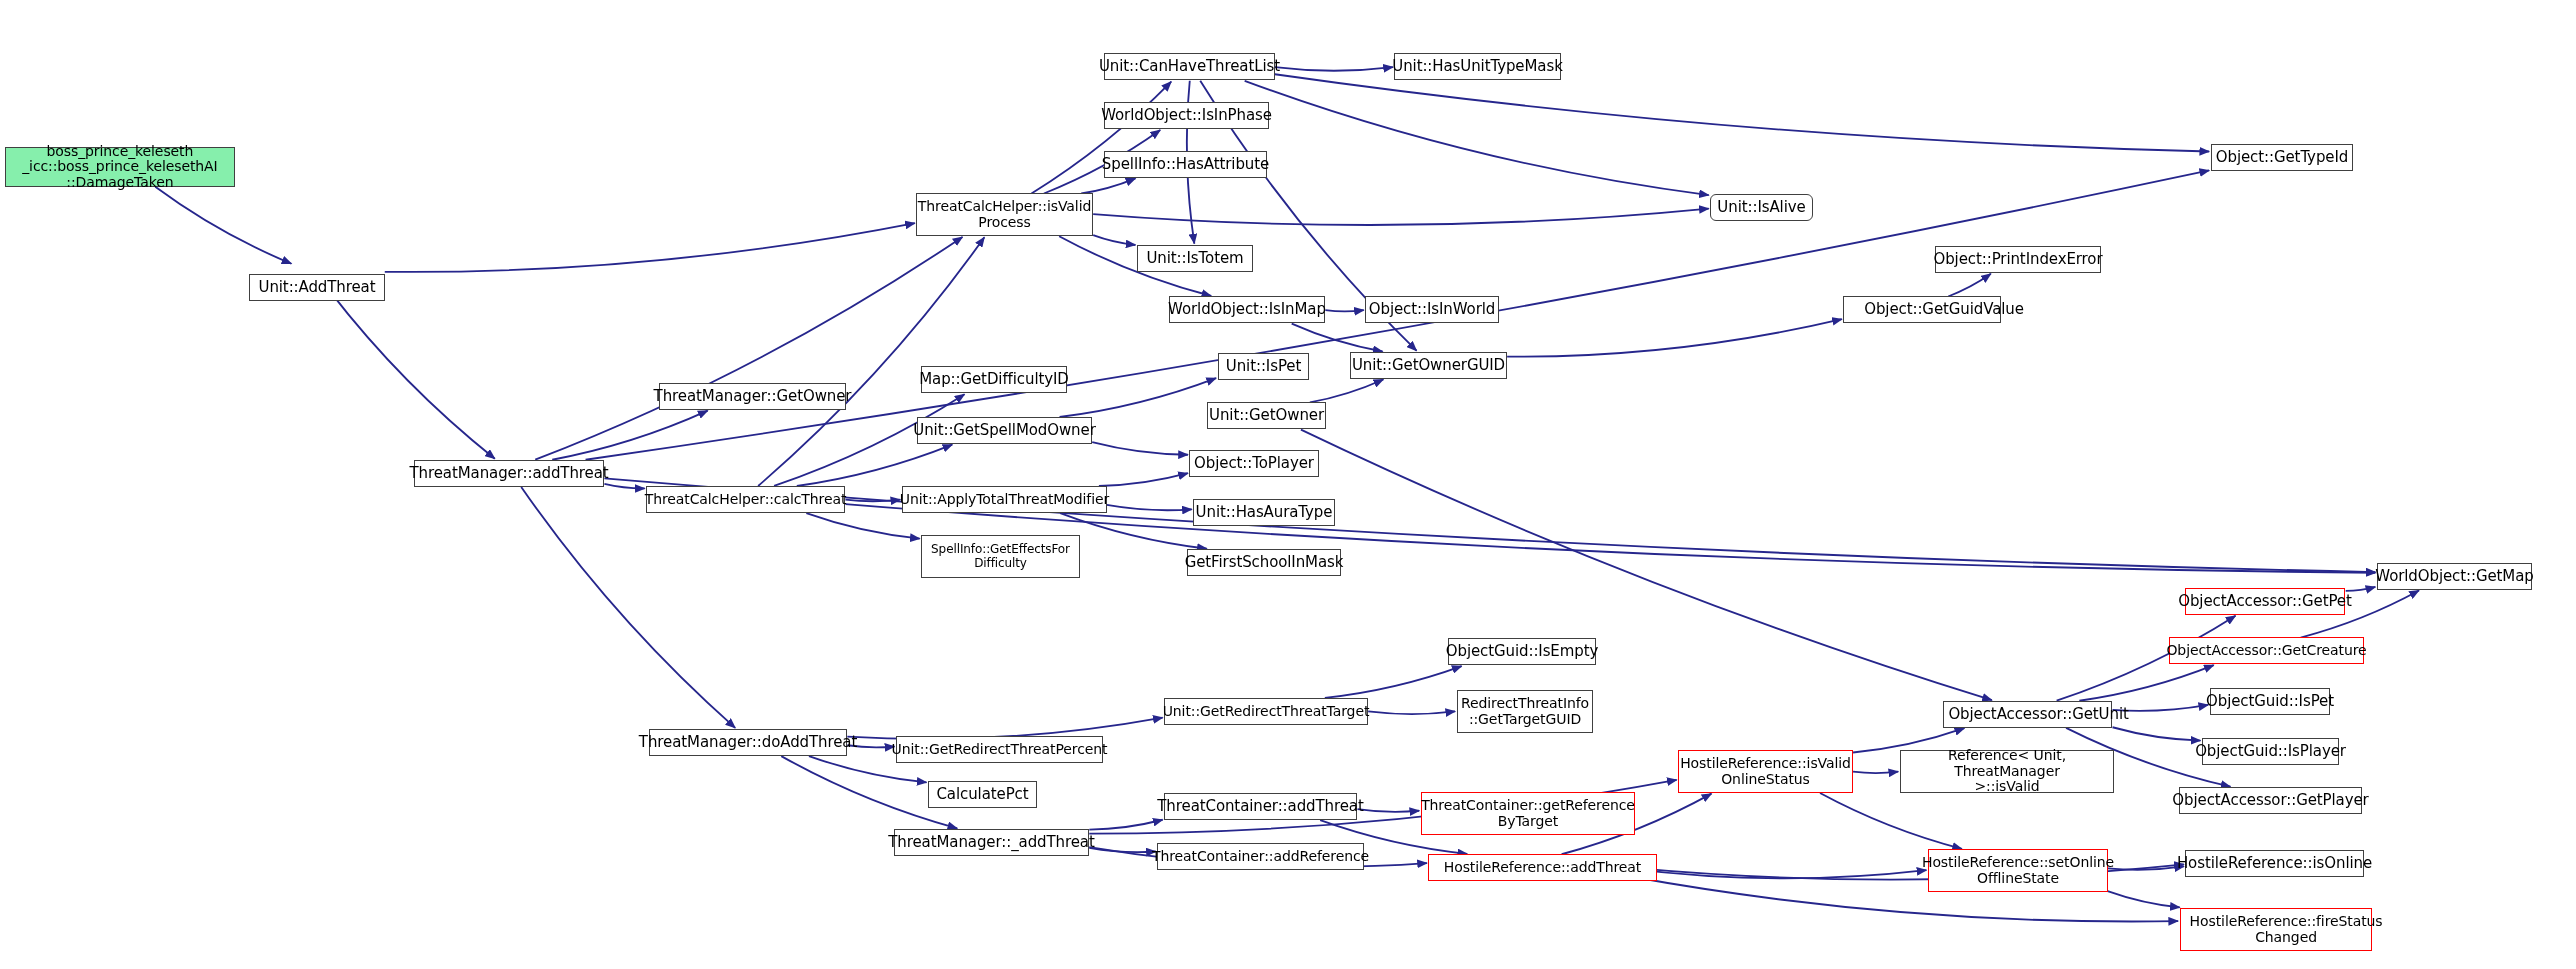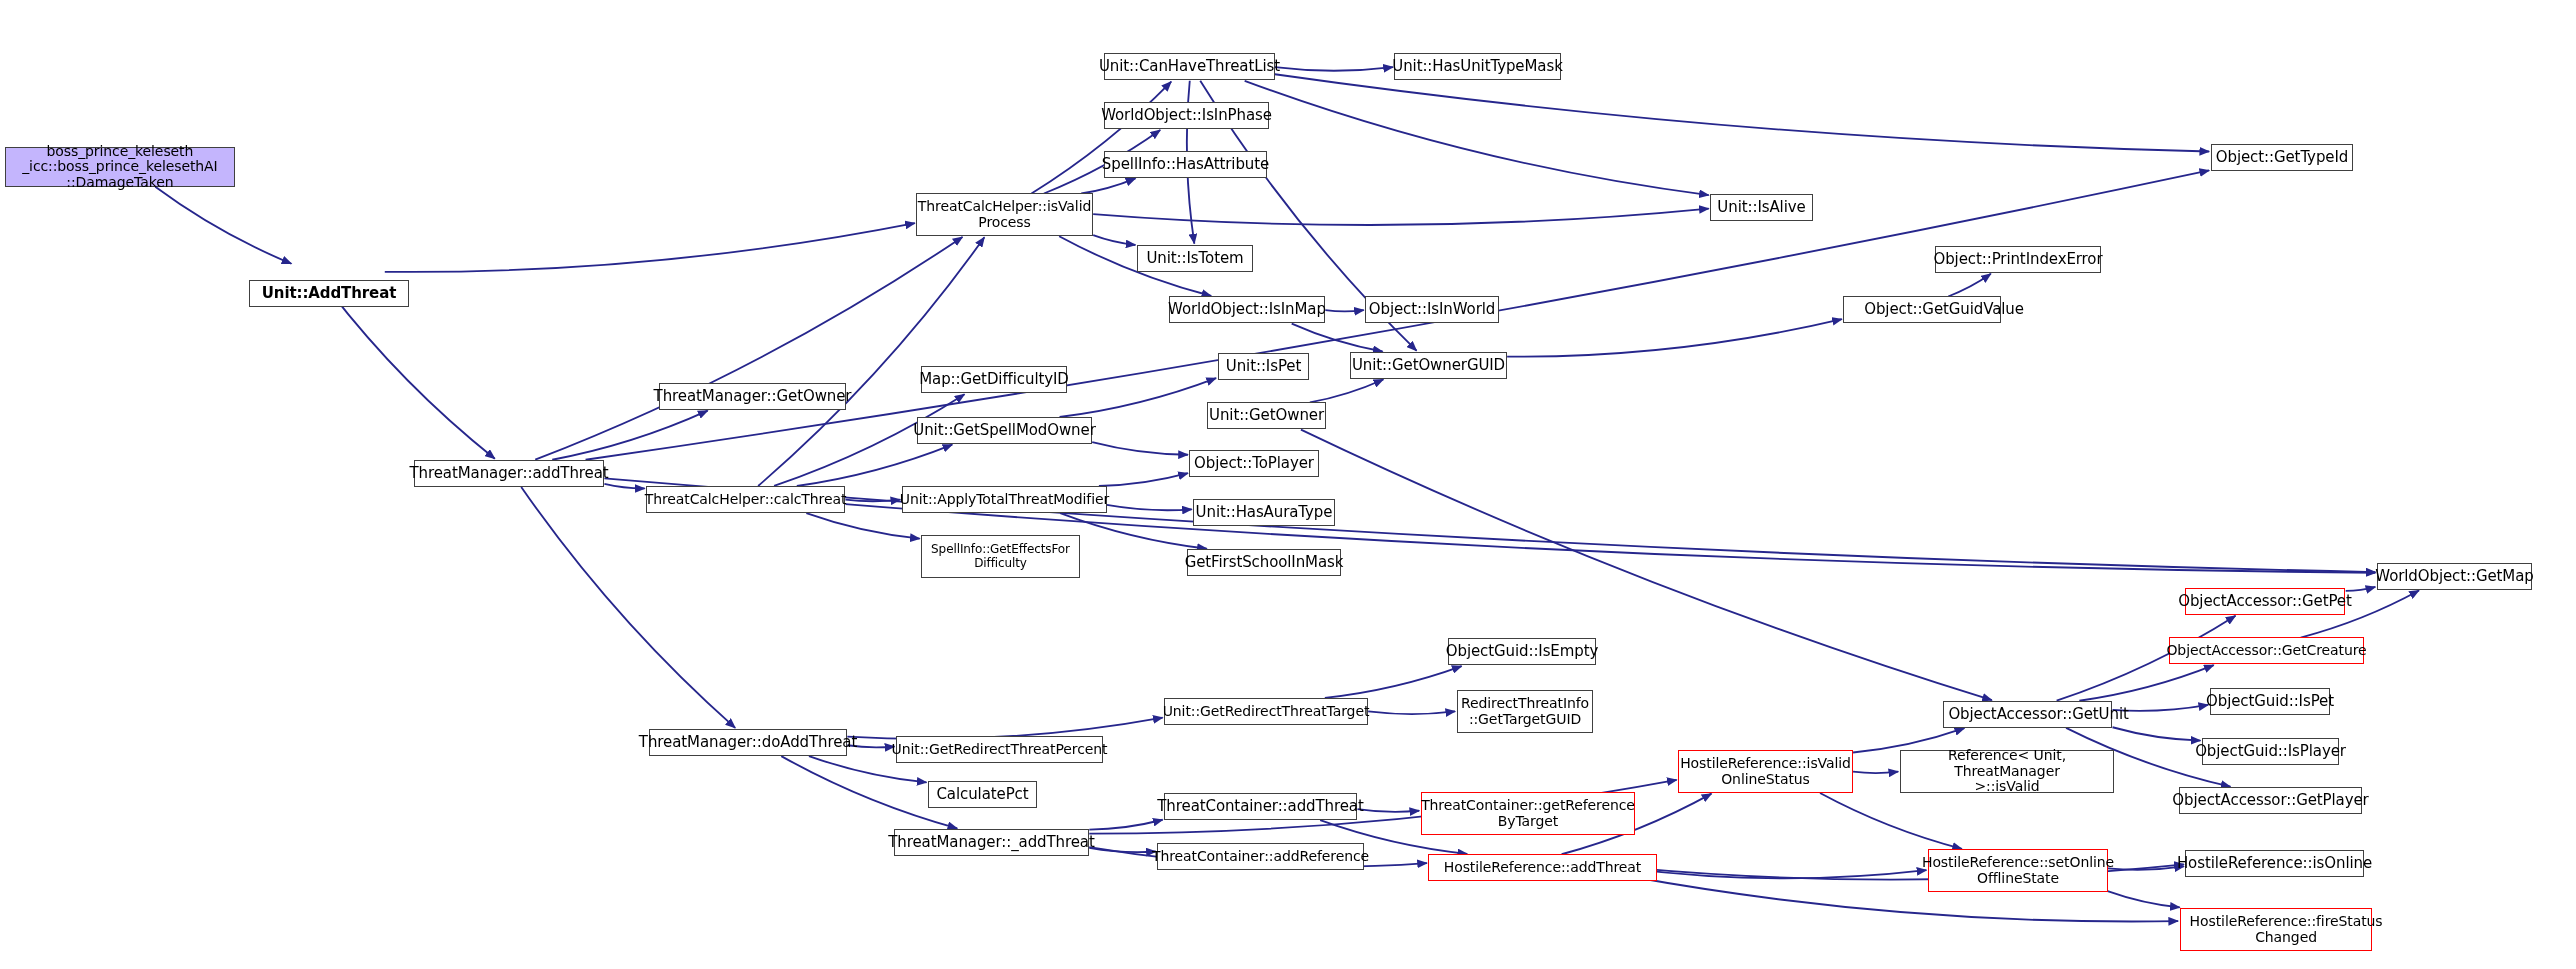--- a/index.html
+++ b/index.html
@@ -24,21 +24,21 @@
     border:1px solid #404040;
     color:#000000;
     font-size:15px;
     line-height:1.12;
     letter-spacing:-0.1px;
     white-space:pre-line;
     padding:0 3.9px;
     z-index:5;
   }
   .node.red{border:1px solid #ff0000;}
-  .node.root{background:#c4b5fd;border:1px solid #404040;}
+  .node.root{background:#86efac;border:1px solid #404040;}
 </style>
 </head>
 <body>
 
 <div id="canvas">
   <svg id="edges" viewBox="0 0 2651 998">
     <defs>
       <marker id="ah" markerWidth="11" markerHeight="9" refX="10" refY="4.5" orient="auto" markerUnits="userSpaceOnUse">
         <path d="M0,0 L11,4.5 L0,9 z" fill="#26268c"></path>
       </marker>
@@ -108,41 +108,41 @@
         <path d="M1408.0,732.0 Q1452.8,737.5 1497.5,732.0" marker-end="url(#ah)"></path>
         <path d="M1363.4,718.0 Q1435.7,710.2 1504.2,685.3" marker-end="url(#ah)"></path>
         <path d="M2169.0,893.6 Q2208.4,897.3 2247.5,891.5" marker-end="url(#ah)"></path>
         <path d="M2169.0,916.9 Q2205.1,929.8 2243.2,933.7" marker-end="url(#ah)"></path>
       </g>
   </svg>
   <div id="node-layer">
       <div class="node root" style="left: 4.9px; top: 147px; width: 230px; height: 40px; font-size: 14px;">boss_prince_keleseth
 _icc::boss_prince_kelesethAI
 ::DamageTaken</div>
-      <div class="node" style="left: 249px; top: 280px; width: 160px; height: 27px; font-weight: bold;">Unit::AddThreat</div>
+      <div class="node" style="left: 249px; top: 274px; width: 136px; height: 27px;">Unit::AddThreat</div>
       <div class="node" style="left: 414px; top: 460px; width: 190px; height: 27px;">ThreatManager::addThreat</div>
       <div class="node" style="left: 659px; top: 383px; width: 187px; height: 27px;">ThreatManager::GetOwner</div>
       <div class="node" style="left: 646px; top: 486px; width: 199px; height: 27px; font-size: 14px;">ThreatCalcHelper::calcThreat</div>
       <div class="node" style="left: 649px; top: 729px; width: 198px; height: 27px;">ThreatManager::doAddThreat</div>
       <div class="node" style="left: 916px; top: 193px; width: 177px; height: 43px; font-size: 14px;">ThreatCalcHelper::isValid
 Process</div>
       <div class="node" style="left: 921px; top: 366px; width: 146px; height: 27px;">Map::GetDifficultyID</div>
       <div class="node" style="left: 917px; top: 417px; width: 175px; height: 27px;">Unit::GetSpellModOwner</div>
       <div class="node" style="left: 902px; top: 486px; width: 205px; height: 27px; font-size: 14px;">Unit::ApplyTotalThreatModifier</div>
       <div class="node" style="left: 921px; top: 535px; width: 159px; height: 43px; font-size: 12px;">SpellInfo::GetEffectsFor
 Difficulty</div>
       <div class="node" style="left: 896px; top: 736px; width: 207px; height: 27px; font-size: 14px;">Unit::GetRedirectThreatPercent</div>
       <div class="node" style="left: 928px; top: 781px; width: 109px; height: 27px;">CalculatePct</div>
       <div class="node" style="left: 894px; top: 829px; width: 195px; height: 27px;">ThreatManager::_addThreat</div>
       <div class="node" style="left: 1104px; top: 53px; width: 171px; height: 27px;">Unit::CanHaveThreatList</div>
       <div class="node" style="left: 1104px; top: 102px; width: 165px; height: 27px;">WorldObject::IsInPhase</div>
       <div class="node" style="left: 1104px; top: 151px; width: 163px; height: 27px;">SpellInfo::HasAttribute</div>
       <div class="node" style="left: 1394px; top: 53px; width: 167px; height: 27px;">Unit::HasUnitTypeMask</div>
       <div class="node" style="left: 2211px; top: 144px; width: 142px; height: 27px;">Object::GetTypeId</div>
-      <div class="node" style="left: 1710px; top: 194px; width: 103px; height: 27px;">Unit::IsAlive</div>
+      <div class="node" style="left: 1710px; top: 194px; width: 103px; height: 27px; border-radius: 6px;">Unit::IsAlive</div>
       <div class="node" style="left: 1137px; top: 245px; width: 116px; height: 27px;">Unit::IsTotem</div>
       <div class="node" style="left: 1935px; top: 246px; width: 166px; height: 27px;">Object::PrintIndexError</div>
       <div class="node" style="left: 1169px; top: 296px; width: 156px; height: 27px;">WorldObject::IsInMap</div>
       <div class="node" style="left: 1365px; top: 296px; width: 134px; height: 27px;">Object::IsInWorld</div>
       <div class="node" style="left: 1843px; top: 296px; width: 158px; height: 27px; padding-left: 48px;">Object::GetGuidValue</div>
       <div class="node" style="left: 1218px; top: 353px; width: 91px; height: 27px;">Unit::IsPet</div>
       <div class="node" style="left: 1207px; top: 402px; width: 119px; height: 27px;">Unit::GetOwner</div>
       <div class="node" style="left: 1350px; top: 352px; width: 157px; height: 27px;">Unit::GetOwnerGUID</div>
       <div class="node" style="left: 1189px; top: 450px; width: 130px; height: 27px;">Object::ToPlayer</div>
       <div class="node" style="left: 1193px; top: 499px; width: 142px; height: 27px;">Unit::HasAuraType</div>

